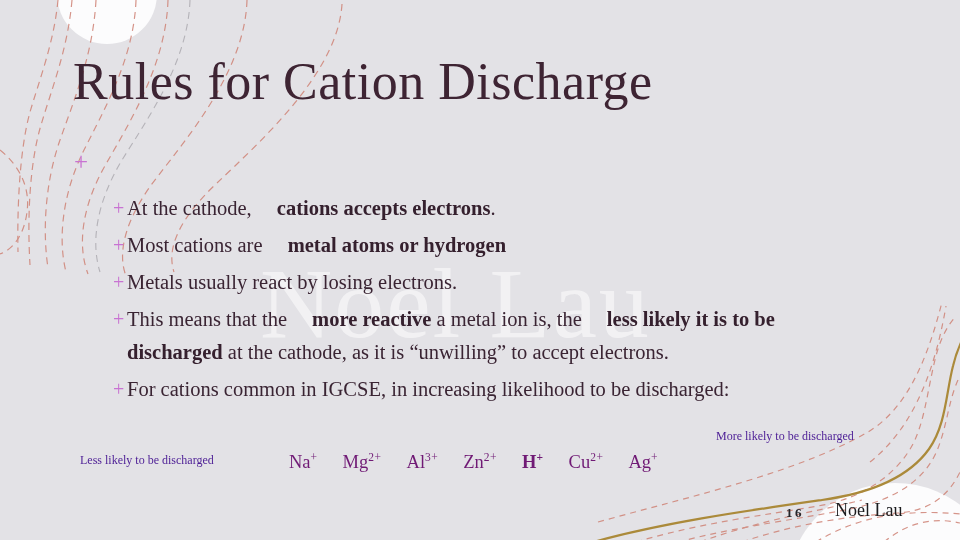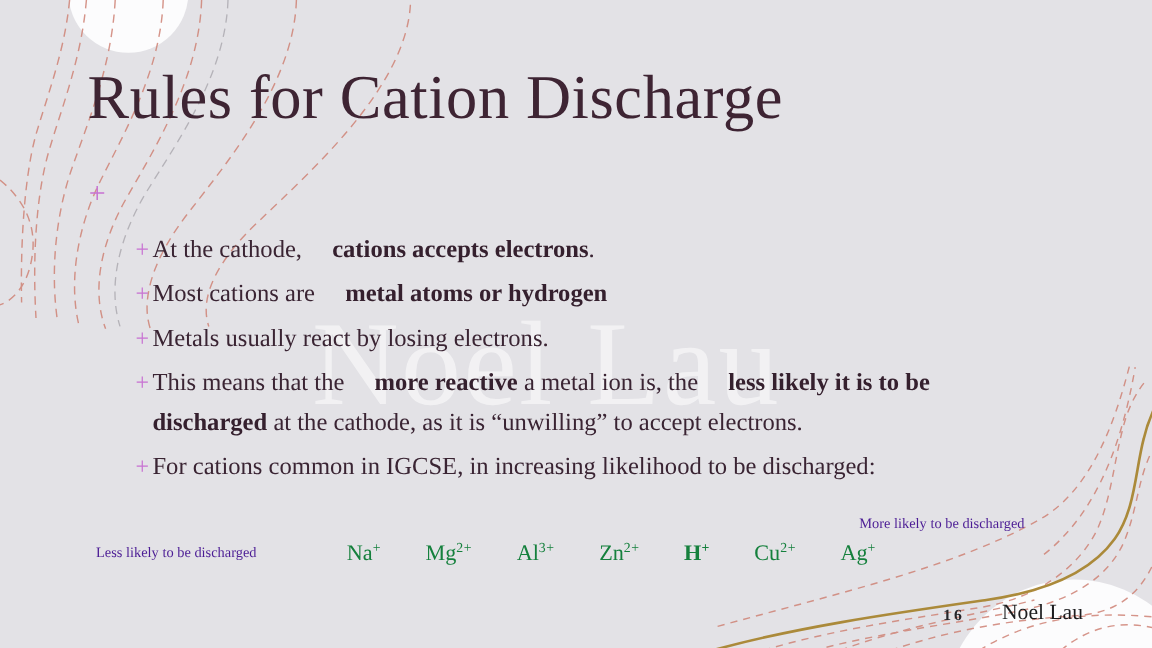--- a/index.html
+++ b/index.html
@@ -40,22 +40,22 @@
   .item .txt{flex:1;max-width:730px;}
   .b{font-weight:bold;color:#35202e;margin-left:20px;}
   .series-label{
     position:absolute;font-size:12px;line-height:23.5px;color:#4c1d95;
     white-space:nowrap;
   }
   .series-label.left{left:80px;top:449px;}
   .series-label.right{left:668px;top:425px;margin-left:48px;}
   .ions{
     position:absolute;left:289px;top:451px;
-    display:flex;gap:37px;align-items:flex-start;
-    font-size:18.5px;color:#15803d;
+    display:flex;gap:25px;align-items:flex-start;
+    font-size:18.5px;color:#701a75;
   }
   .ion{white-space:nowrap;}
   .ion .sup{font-size:11.5px;vertical-align:7px;letter-spacing:.5px;}
   .ion.bold{font-weight:bold;}
   .page-num{
     position:absolute;left:786px;top:505px;
     font-size:13px;letter-spacing:2.5px;color:#26262a;font-weight:bold;
   }
   .author{
     position:absolute;left:835px;top:500px;

